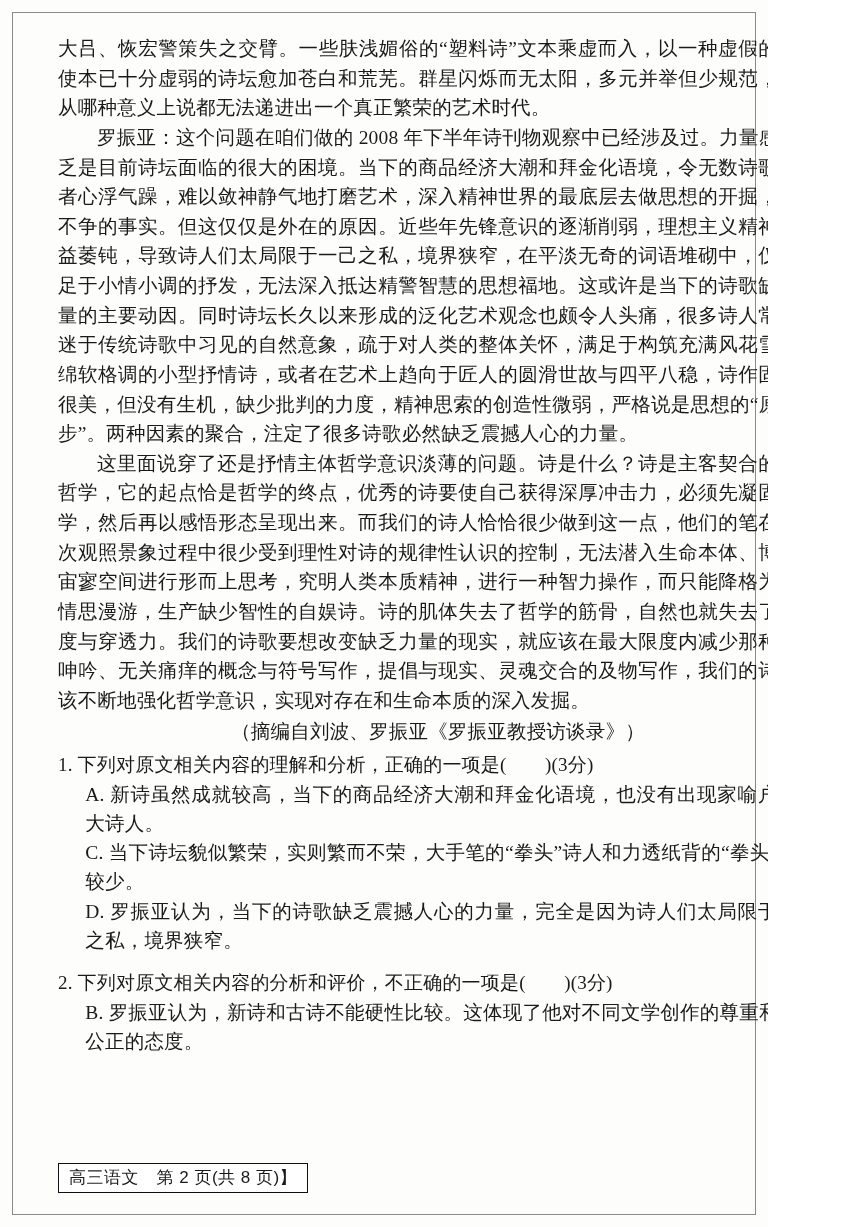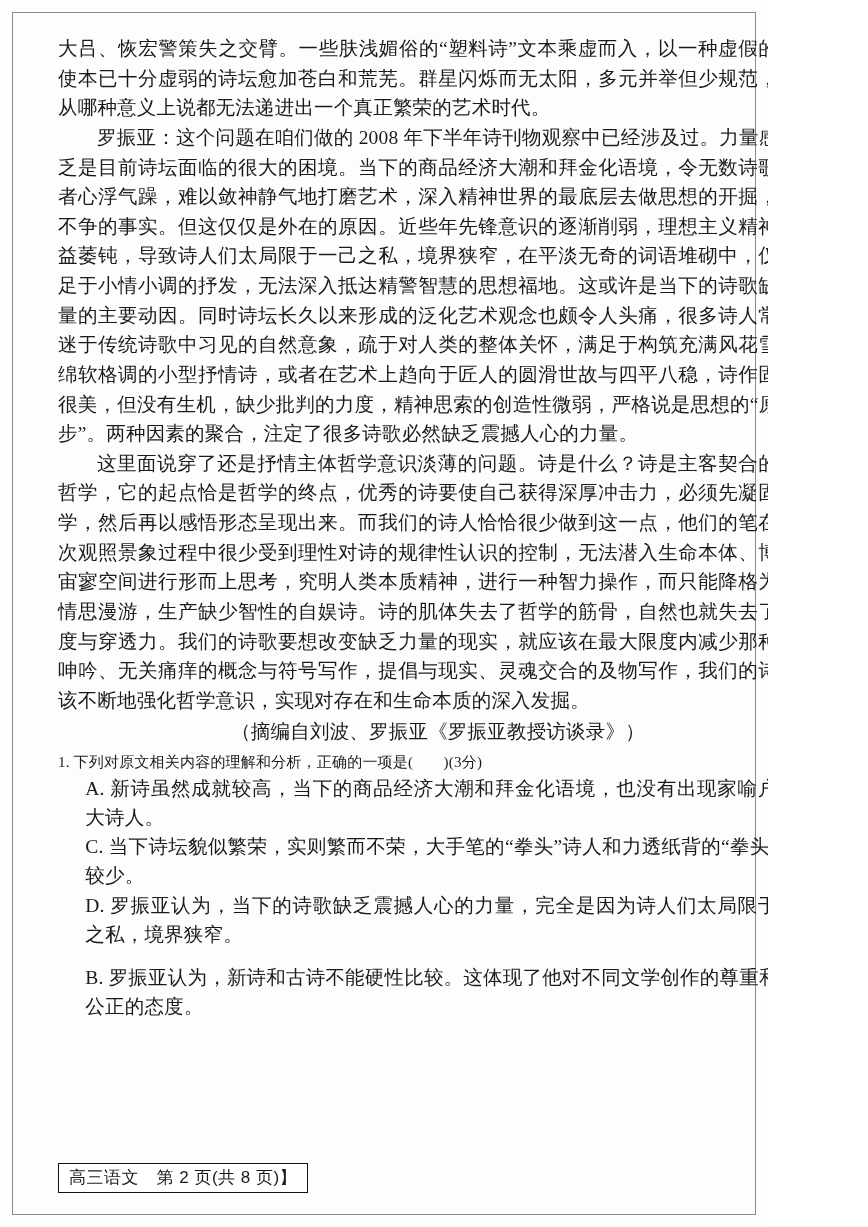--- a/index.html
+++ b/index.html
@@ -51,21 +51,21 @@
   }
   .src-line {
     text-align: center;
     margin-top: 2px;
     font-size: 19.5px;
   }
   .qblock {
     margin-top: 4px;
   }
   .qstem {
-    font-size: 15px;
+    font-size: 19px;
     line-height: 1.5;
   }
   .opt {
     font-size: 19.5px;
     line-height: 1.5;
     padding-left: 1.4em;
     text-indent: 0;
     text-align: justify;
     text-justify: inter-ideograph;
   }
@@ -116,20 +116,21 @@
     <div class="qblock">
       <p class="qstem">1. 下列对原文相关内容的理解和分析，正确的一项是(　　)(3分)</p>
       <p class="opt">A. 新诗虽然成就较高，当下的商品经济大潮和拜金化语境，也没有出现家喻户晓的大诗人。</p>
       <p class="opt">C. 当下诗坛貌似繁荣，实则繁而不荣，大手笔的“拳头”诗人和力透纸背的“拳头”诗作较少。</p>
       <p class="opt">D. 罗振亚认为，当下的诗歌缺乏震撼人心的力量，完全是因为诗人们太局限于一己之私，境界狭窄。</p>
     </div>
 
     <div class="spacer-md"></div>
 
     <div class="qblock">
+      <p class="qstem">2. 下列对原文相关内容的分析和评价，不正确的一项是(　　)(3分)</p>
       <p class="opt">B. 罗振亚认为，新诗和古诗不能硬性比较。这体现了他对不同文学创作的尊重和客观公正的态度。</p>
 
     </div>
 
   </div>
 
   <div class="footer">
     <div class="footer-box">高三语文　第 2 页(共 8 页)】</div>
     <div class="footer-dots">..</div>
   </div>

